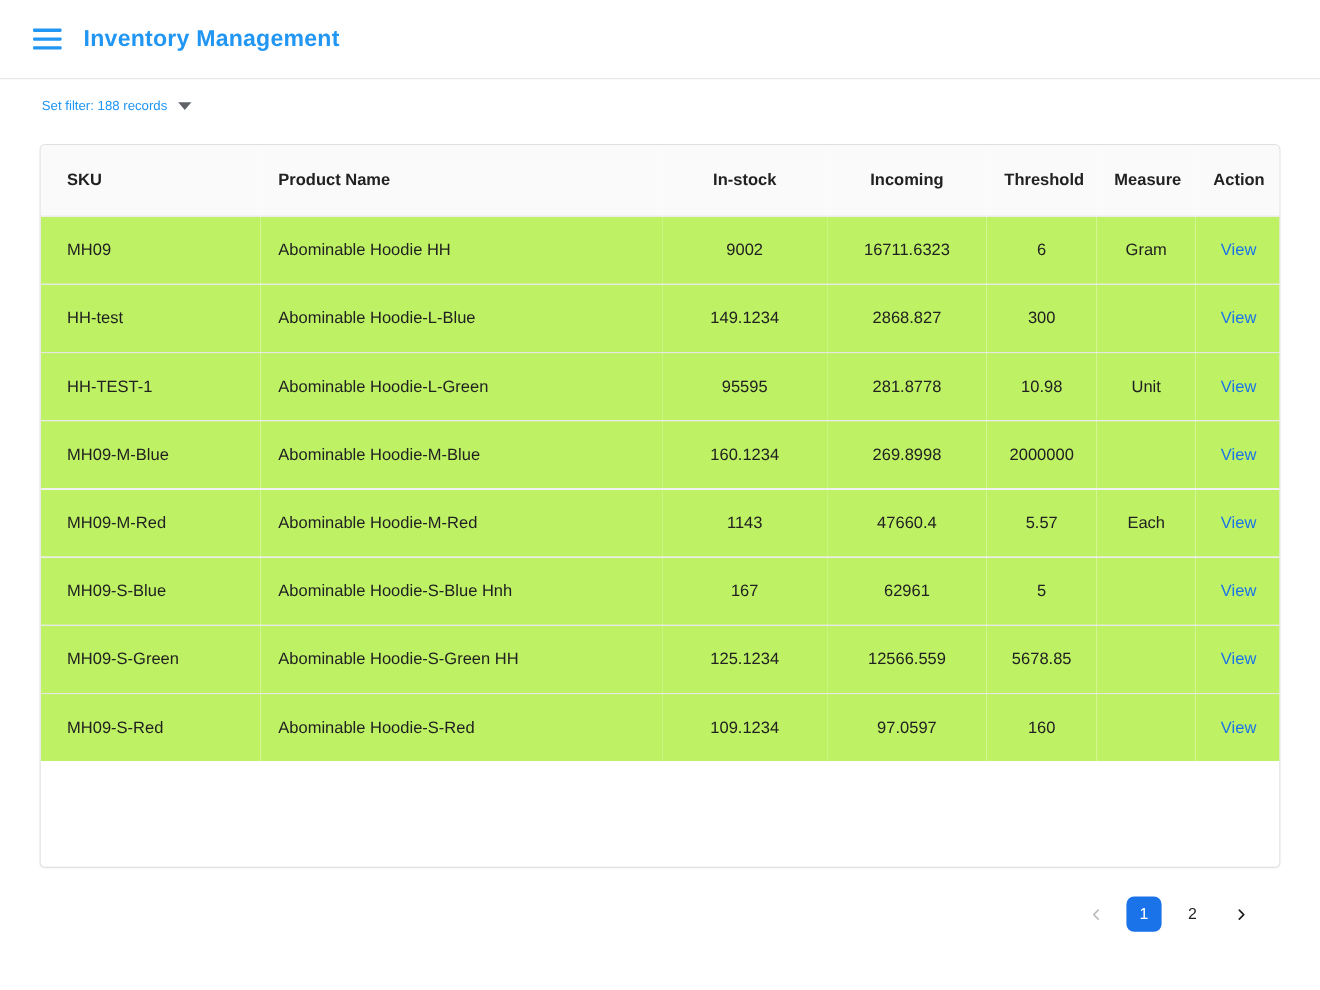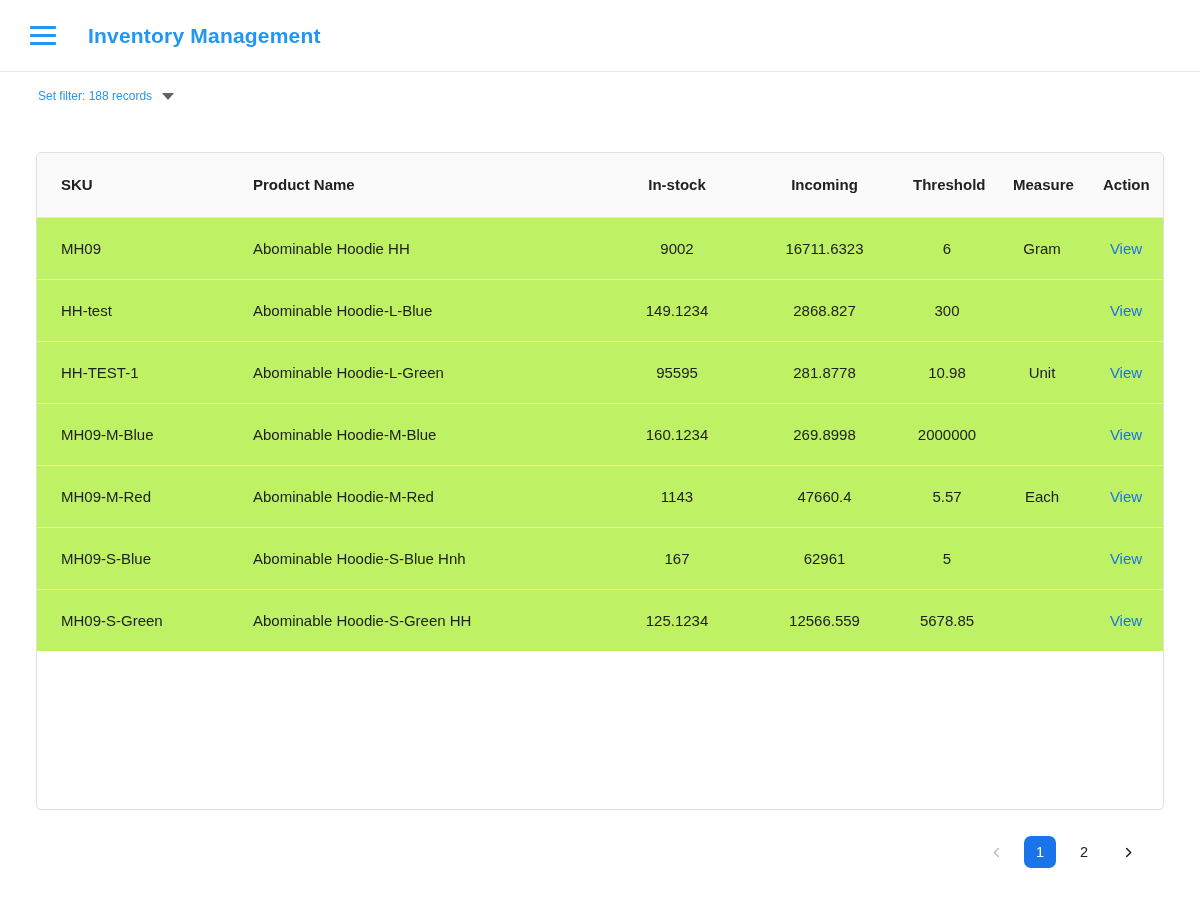--- a/index.html
+++ b/index.html
@@ -16,21 +16,21 @@
     border-bottom: 1px solid #e7e7e7;
   }
   .hamburger {
     width: 26px; height: 19px;
     display: flex; flex-direction: column; justify-content: space-between;
     cursor: pointer;
     flex: 0 0 auto;
   }
   .hamburger span { display: block; height: 3px; width: 100%; background: var(--accent, #2196f3); border-radius: 1px; }
   .app-title {
-    margin-left: 32px;
+    margin-left: 20px;
     font-size: 21px;
     font-weight: 600;
     letter-spacing: 0.2px;
     color: var(--accent, #2196f3);
   }
 
   
   .content { padding: 0 36px; }
 
   .filter-row { margin-top: 17px; display: flex; align-items: center; }
@@ -45,21 +45,21 @@
   .caret {
     margin-left: 10px;
     width: 0; height: 0;
     border-left: 6px solid transparent;
     border-right: 6px solid transparent;
     border-top: 7px solid #5f6368;
   }
 
   
   .card {
-    margin-top: 49px;
+    margin-top: 28px;
     width: 1128px;
     height: 658px;
     border: 1px solid var(--border, #e0e0e0);
     border-radius: 5px;
     background: #ffffff;
     overflow: hidden;
     box-shadow: 0 1px 2px rgba(0,0,0,0.03);
   }
   table { width: 100%; border-collapse: collapse; table-layout: fixed; }
   thead tr { background: var(--header_bg, #fafafa); height: 64px; }
@@ -209,20 +209,29 @@
           </tr>
           <tr>
             <td class="col-left">MH09-S-Green</td>
             <td class="col-left">Abominable Hoodie-S-Green HH</td>
             <td class="col-right">125.1234</td>
             <td class="col-right">12566.559</td>
             <td class="col-right">5678.85</td>
             <td class="col-center"></td>
             <td class="col-center"><a class="view-link">View</a></td>
           </tr>
+          <tr>
+            <td class="col-left">MH09-S-Red</td>
+            <td class="col-left">Abominable Hoodie-S-Red</td>
+            <td class="col-right">109.1234</td>
+            <td class="col-right">97.0597</td>
+            <td class="col-right">160</td>
+            <td class="col-center"></td>
+            <td class="col-center"><a class="view-link">View</a></td>
+          </tr>
         </tbody>
     </table>
   </section>
 
   <nav class="pagination">
     <button class="page-item nav-arrow disabled" aria-label="previous page">
       <svg width="15" height="15" viewBox="0 0 24 24">
         <path d="M15 5.5 L8.5 12 L15 18.5" fill="none" stroke="currentColor" stroke-width="2.4" stroke-linecap="round" stroke-linejoin="round"></path>
       </svg>
     </button>

